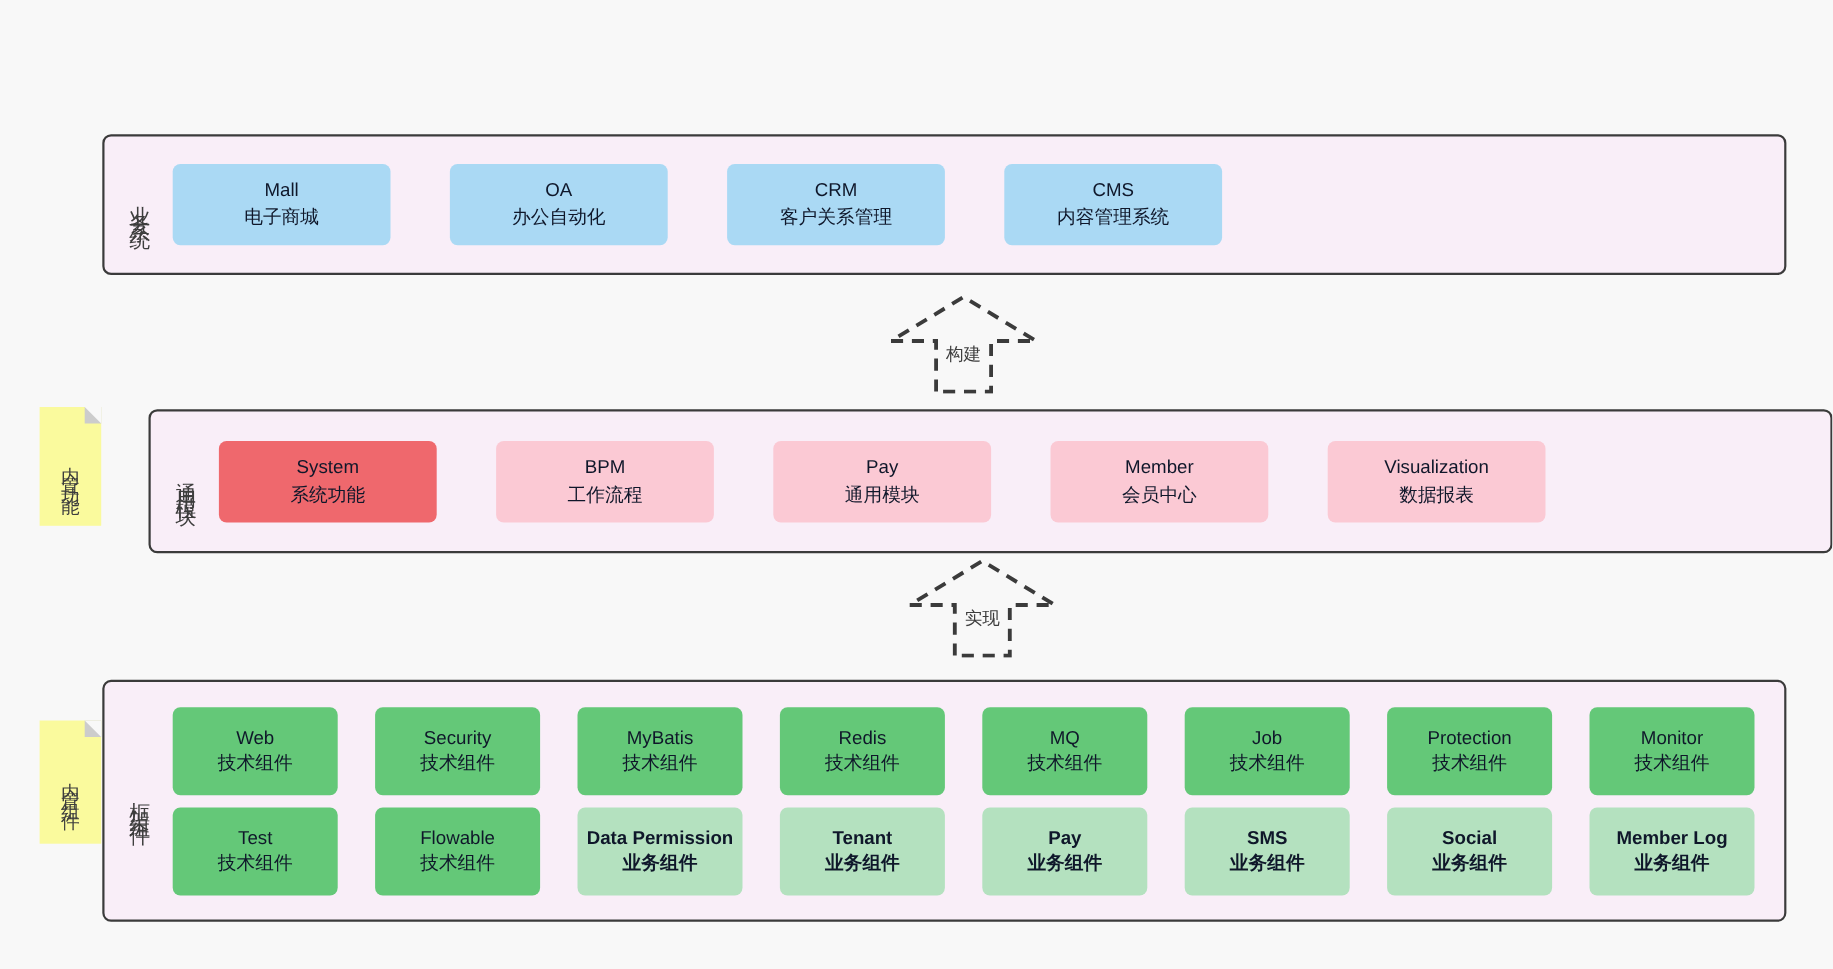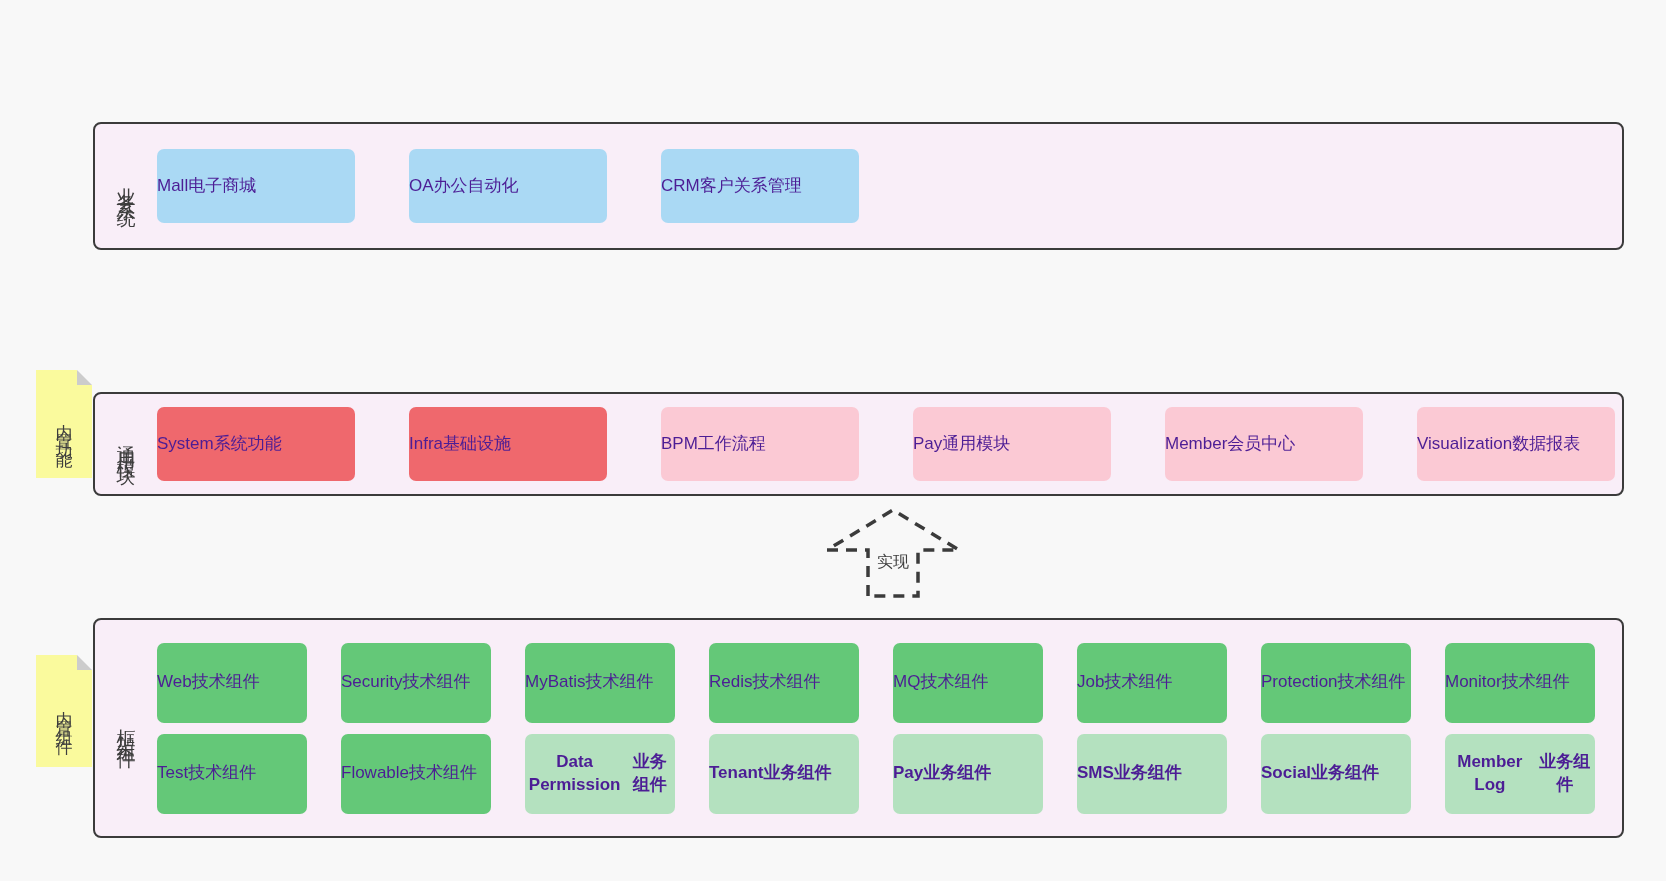--- a/index.html
+++ b/index.html
@@ -11,40 +11,40 @@
   html,body{background:var(--page-bg);}
   body{font-family:"Liberation Sans","DejaVu Sans",sans-serif;color:var(--text);}
   .canvas{position:relative;width:1666px;height:881px;background:var(--page-bg);overflow:hidden;}
 
   .panel{
     position:absolute;left:93px;width:1531px;
     background:var(--panel-bg);border:2px solid var(--panel-border);border-radius:8px;
     display:flex;align-items:stretch;
   }
   .panel-business{top:122px;height:128px;}
-  .panel-modules{top:392px;height:104px;}
+  .panel-modules{top:372px;height:131px;margin-left:42px;}
   .panel-components{top:618px;height:220px;}
 
   .side-label{
     width:62px;display:flex;align-items:center;justify-content:center;flex:0 0 62px;
   }
   .side-label span{
     writing-mode:vertical-rl;text-orientation:upright;
     font-size:19px;letter-spacing:7px;color:var(--text);
   }
 
   .boxes{flex:1;display:flex;align-items:center;gap:54px;padding-right:15px;}
   .boxes-grid{
     flex:1;display:grid;grid-template-columns:repeat(8,150px);
     gap:11px 34px;align-content:center;padding-right:15px;
   }
 
   .box{
-    border-radius:7px;display:flex;flex-direction:row;align-items:center;justify-content:flex-start;
-    text-align:center;font-size:17px;line-height:1.45;color:#4c1d95;
+    border-radius:7px;display:flex;flex-direction:column;align-items:center;justify-content:center;
+    text-align:center;font-size:17px;line-height:1.45;color:#0f172a;
   }
   .boxes .box{width:198px;height:74px;}
   .boxes-grid .box{width:150px;height:80px;line-height:1.35;}
   .box.blue{background:var(--blue);}
   .box.red{background:var(--red);}
   .box.pink{background:var(--pink);}
   .box.green{background:var(--green);}
   .box.lightgreen{background:var(--lightgreen);font-weight:bold;}
 
   .note{
@@ -87,41 +87,47 @@
           <div class="box-subtitle">电子商城</div>
         </div>
         <div class="box blue">
           <div class="box-title">OA</div>
           <div class="box-subtitle">办公自动化</div>
         </div>
         <div class="box blue">
           <div class="box-title">CRM</div>
           <div class="box-subtitle">客户关系管理</div>
         </div>
+        <div class="box blue">
+          <div class="box-title">CMS</div>
+          <div class="box-subtitle">内容管理系统</div>
+        </div>
       </div>
   </section>
 
+  <div class="arrow arrow-build">
+    <svg viewBox="0 0 140 92">
+      <path d="M45,90 L45,44 L4,44 L70,4 L136,44 L95,44 L95,90 Z" fill="none" stroke="#3b3b3b" stroke-width="3.5" stroke-dasharray="11 8"></path>
+    </svg>
+    <span class="arrow-label">构建</span>
+  </div>
 
   <div class="note note-modules">
     <span>内置功能</span>
   </div>
 
   <section class="panel panel-modules">
     <div class="side-label">
       <span>通用模块</span>
     </div>
     <div class="boxes">
         <div class="box red">
           <div class="box-title">System</div>
           <div class="box-subtitle">系统功能</div>
         </div>
-        <div class="box red">
-          <div class="box-title">Infra</div>
-          <div class="box-subtitle">基础设施</div>
-        </div>
         <div class="box pink">
           <div class="box-title">BPM</div>
           <div class="box-subtitle">工作流程</div>
         </div>
         <div class="box pink">
           <div class="box-title">Pay</div>
           <div class="box-subtitle">通用模块</div>
         </div>
         <div class="box pink">
           <div class="box-title">Member</div>

